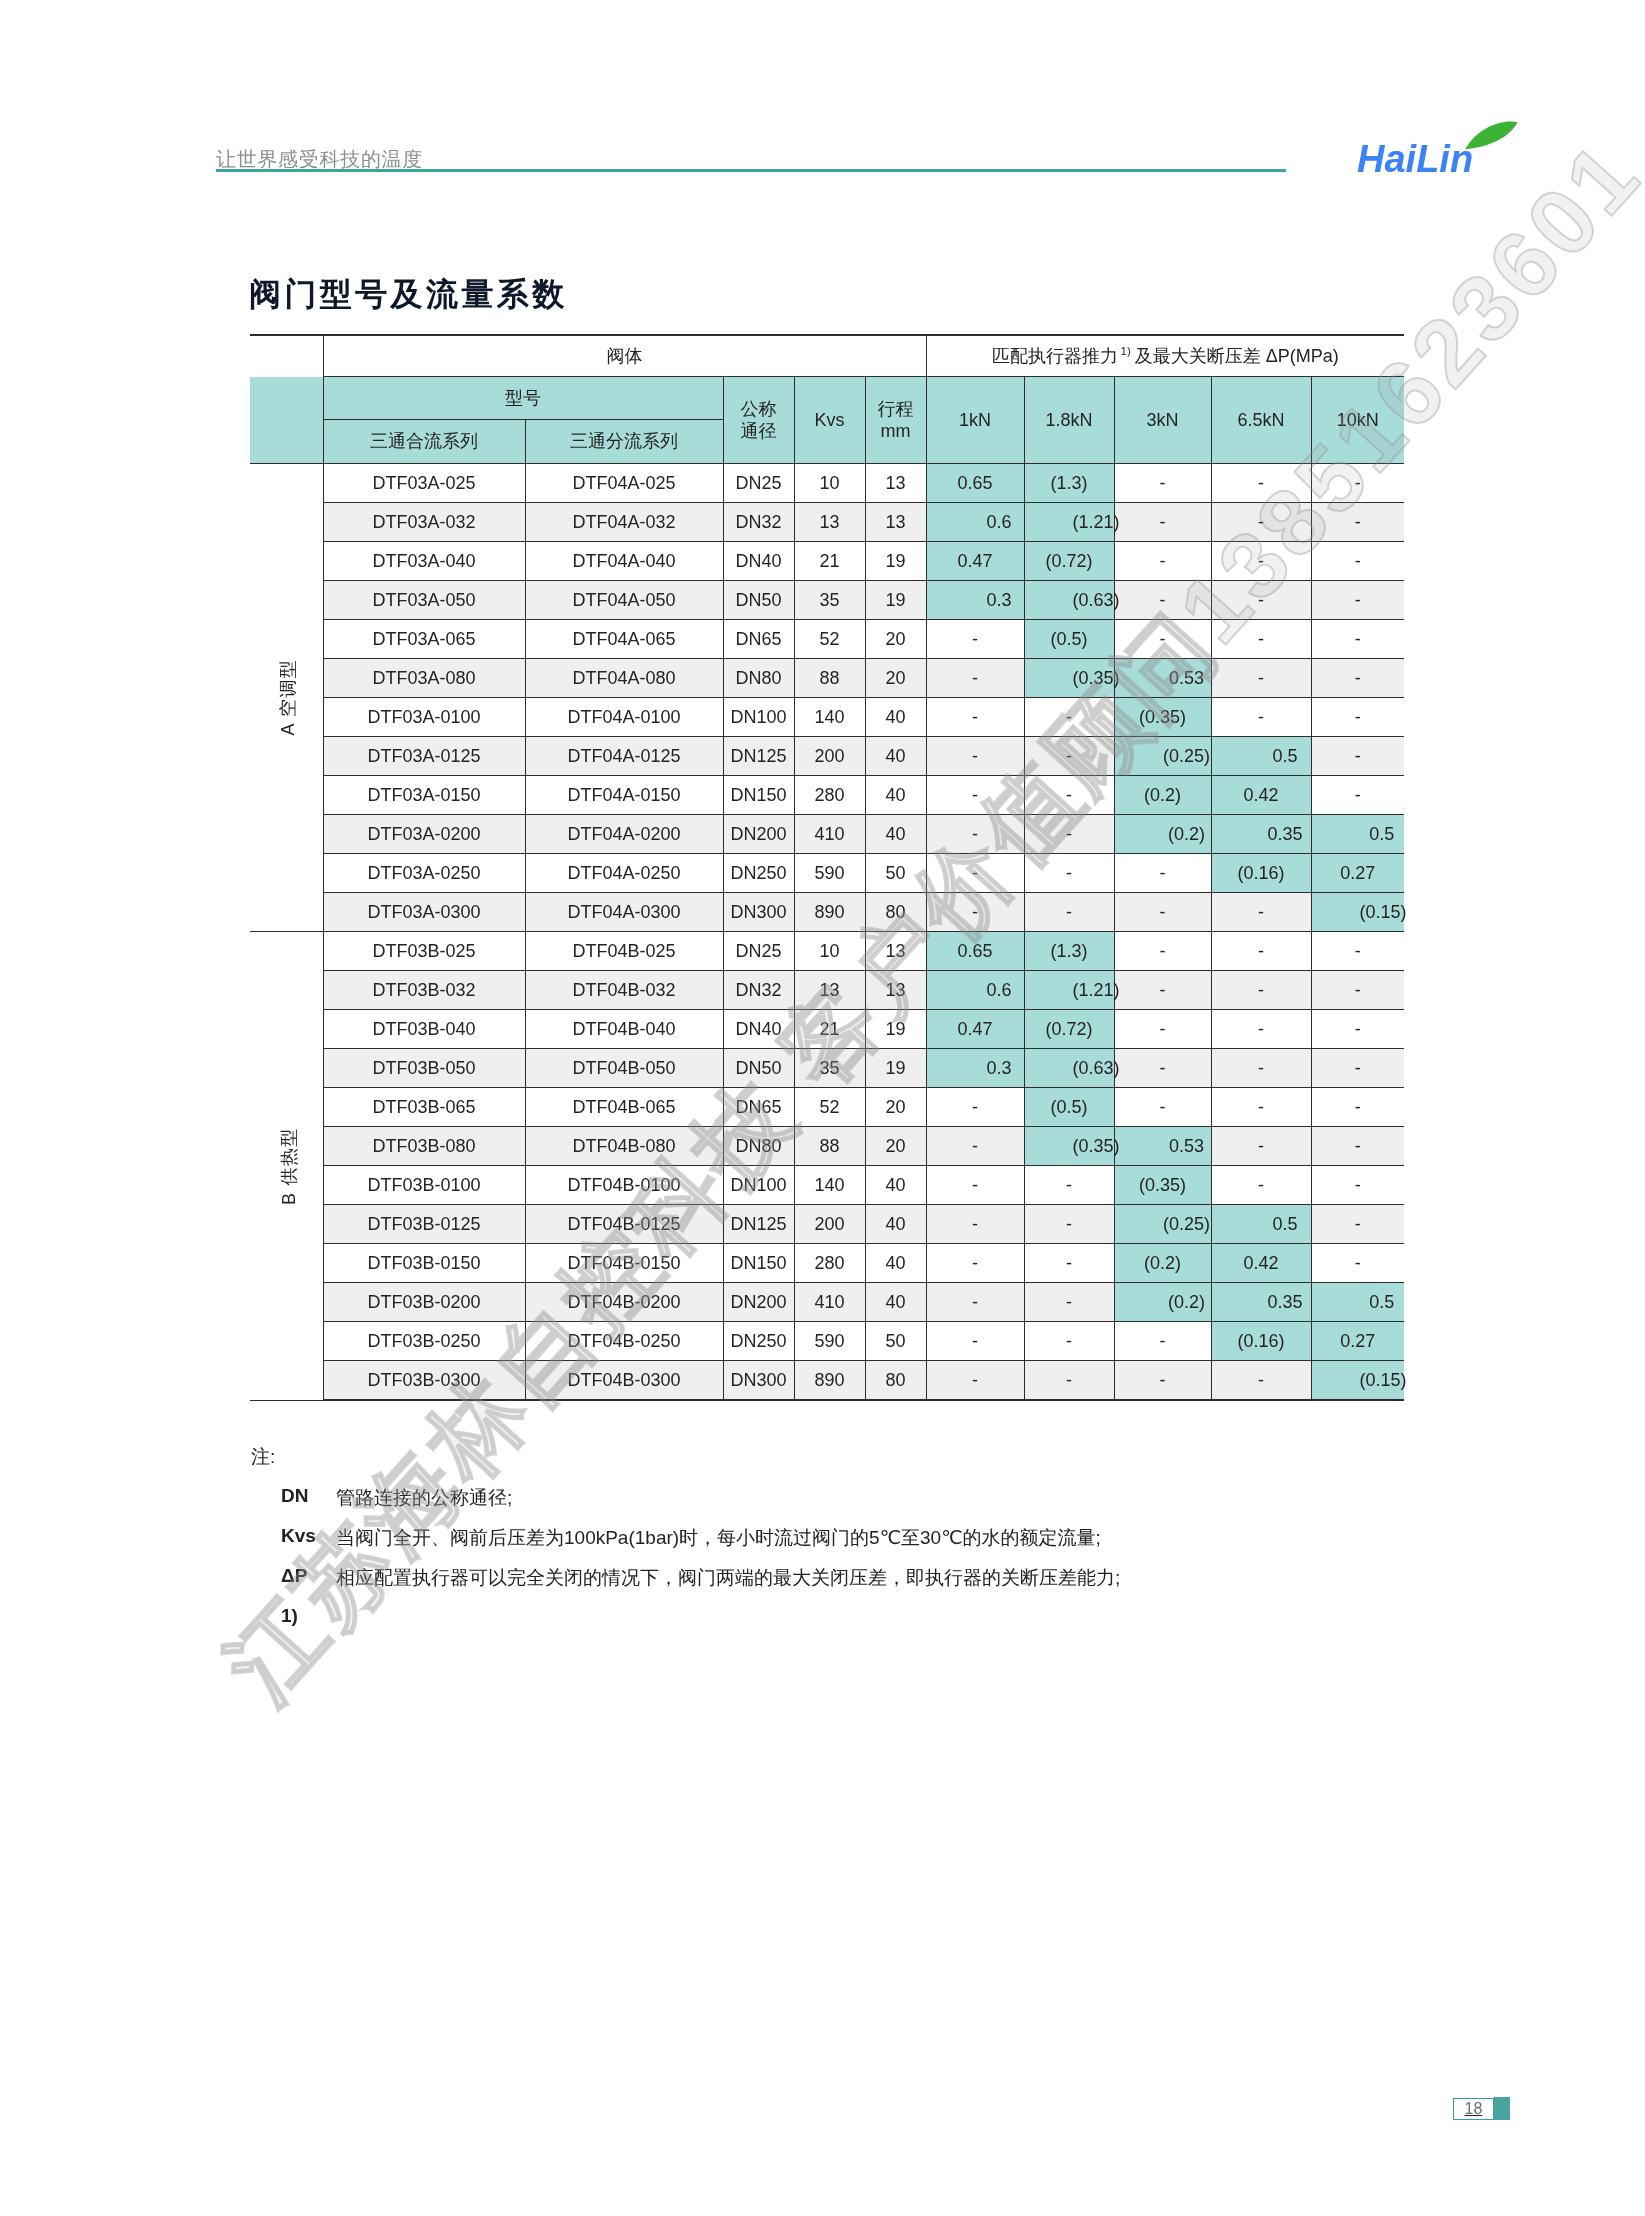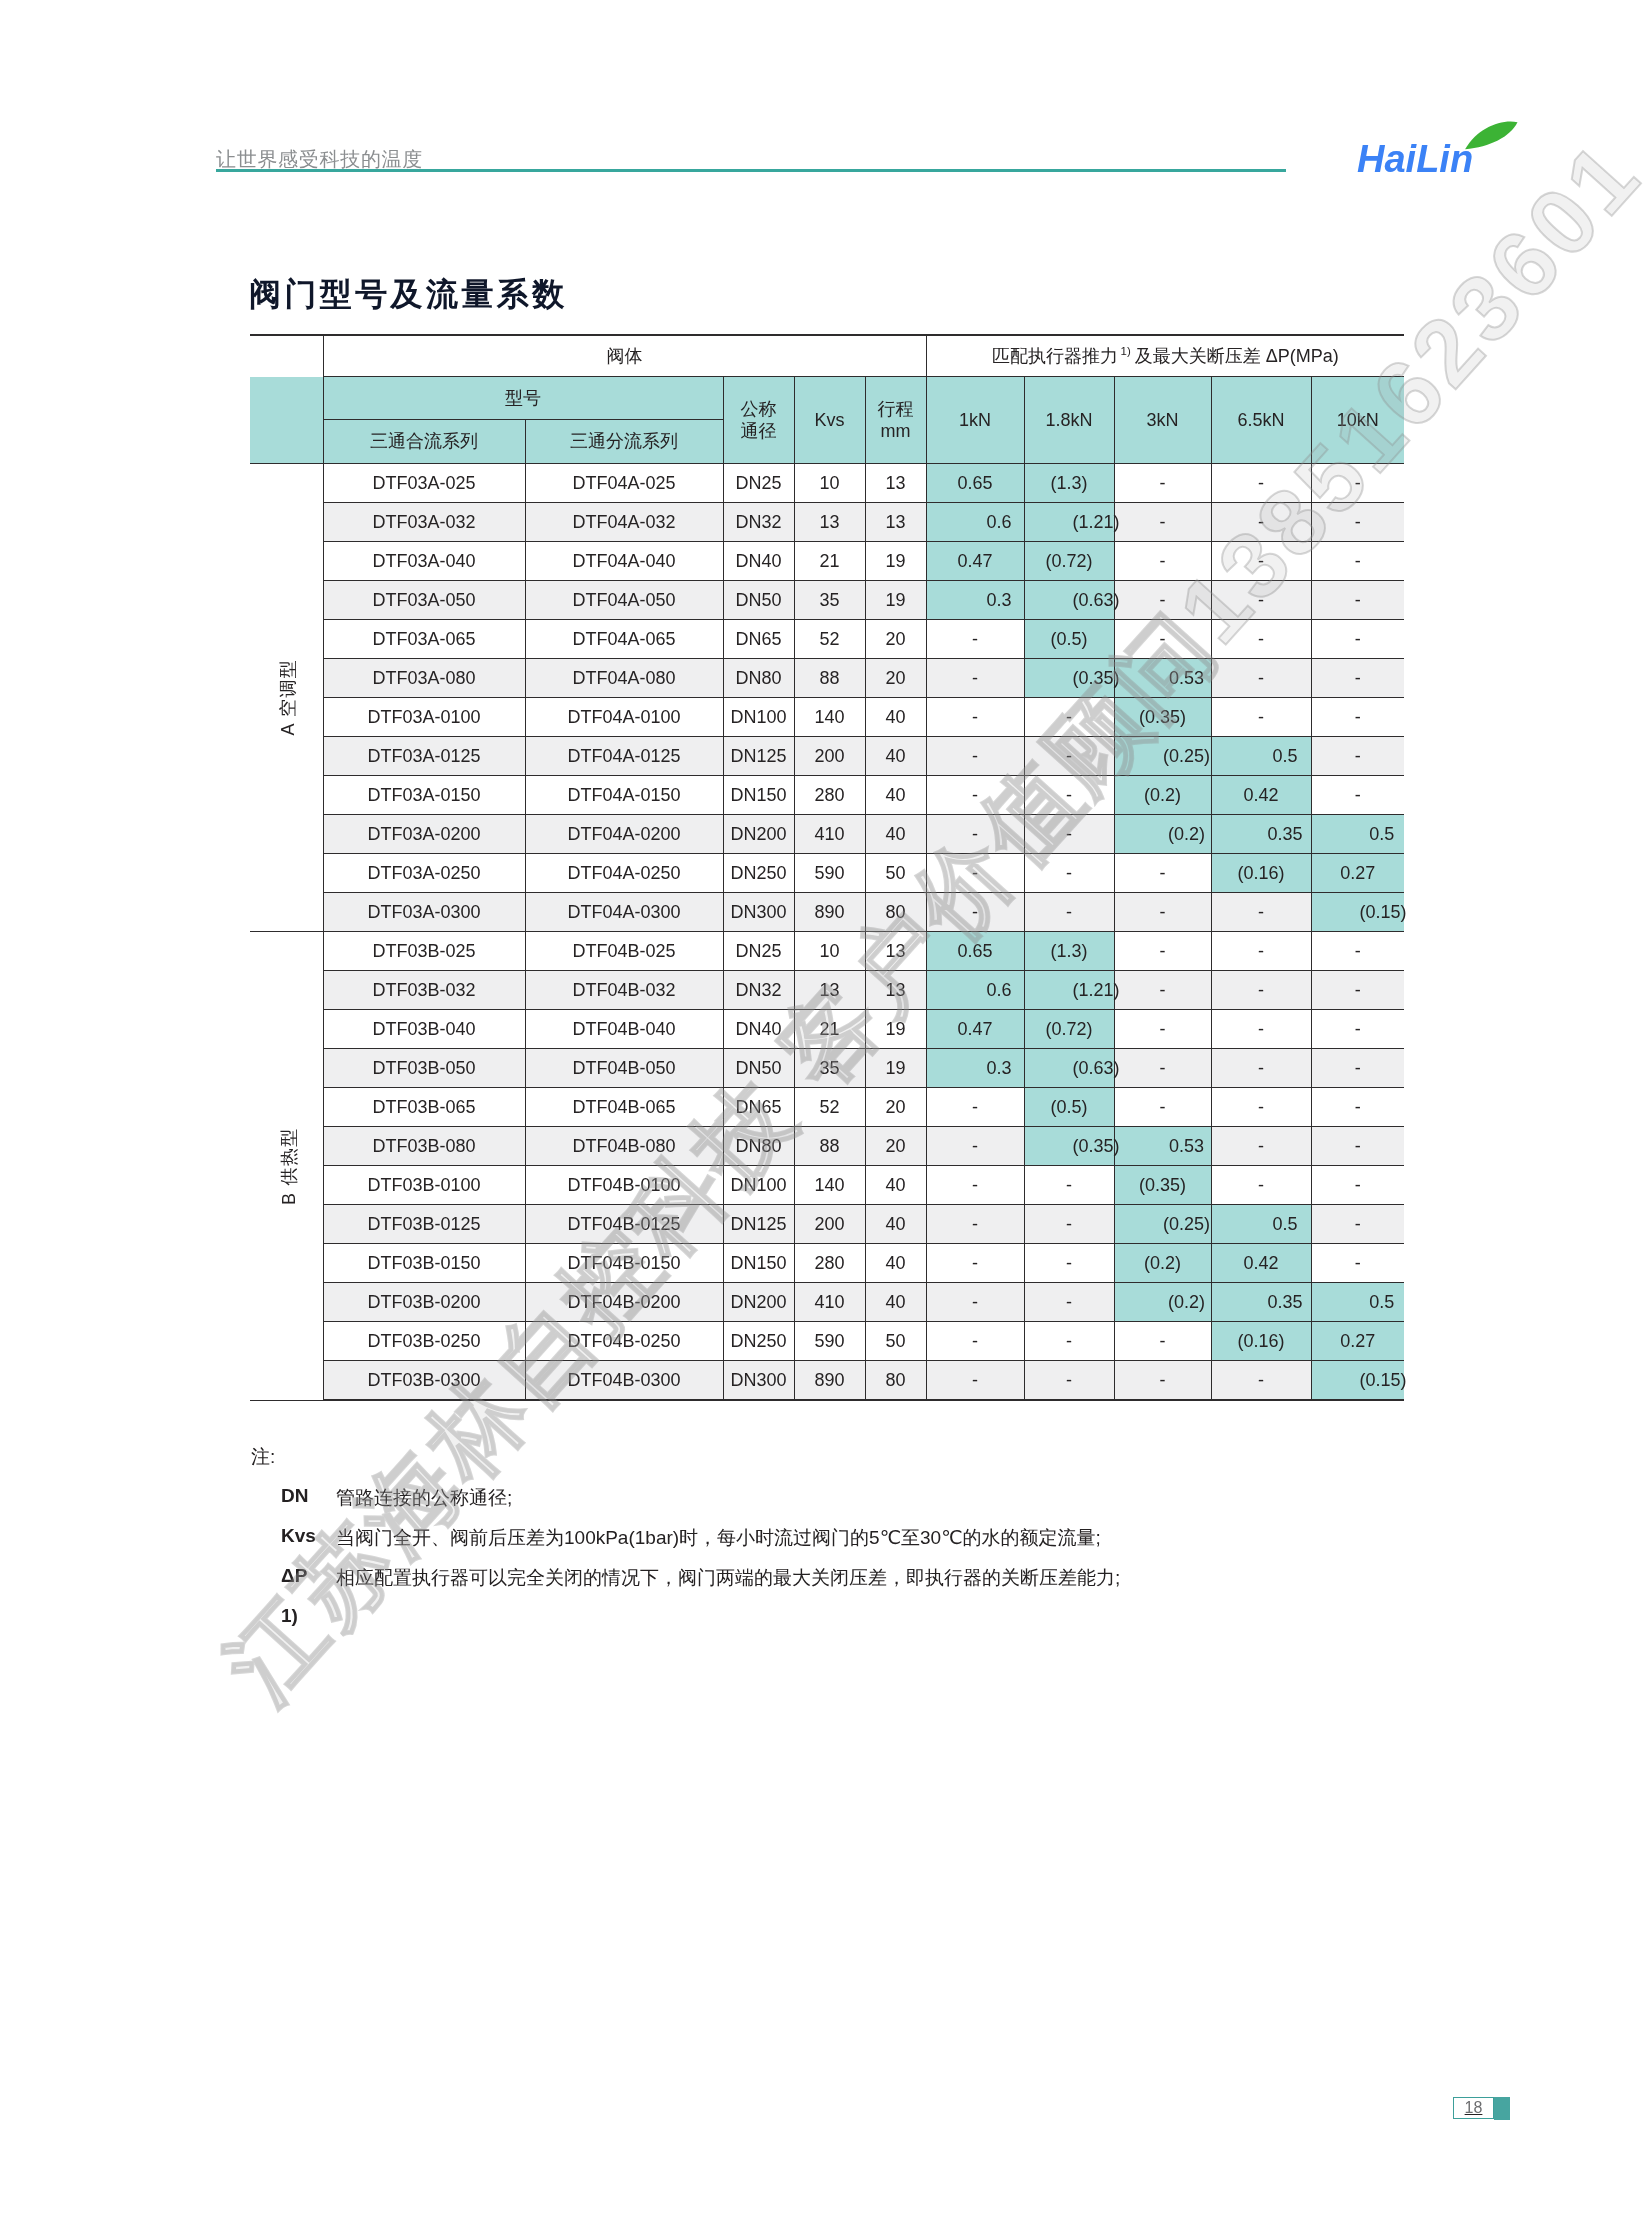--- a/index.html
+++ b/index.html
@@ -46,21 +46,21 @@
   .note-desc{white-space:nowrap;}
   .note-row.bold .note-desc{font-weight:bold;}
 
   
   .watermark{position:absolute;left:199px;top:1643px;transform:rotate(-48deg);transform-origin:0 0;
              font-size:94px;font-weight:bold;letter-spacing:5.4px;white-space:nowrap;
              color:rgba(150,150,150,0.13);-webkit-text-stroke:2px rgba(140,140,140,0.35);
              pointer-events:none;z-index:9;}
 
   
-  .pageno{position:absolute;left:1453px;top:2097px;display:flex;align-items:flex-start;z-index:2;text-decoration:underline;}
+  .pageno{position:absolute;left:1453px;top:2097px;display:flex;align-items:center;z-index:2;text-decoration:underline;}
   .pn-box{width:39px;height:20px;border:1.3px solid #3d9f9a;background:#ffffff;display:flex;
           align-items:center;justify-content:center;font-size:16px;color:#6d6e70;}
   .pn-sq{width:15.5px;height:23px;background:#47a5a0;}
 </style>
 </head>
 <body>
 
 <div class="page">
 
   <div class="tagline">让世界感受科技的温度</div>

